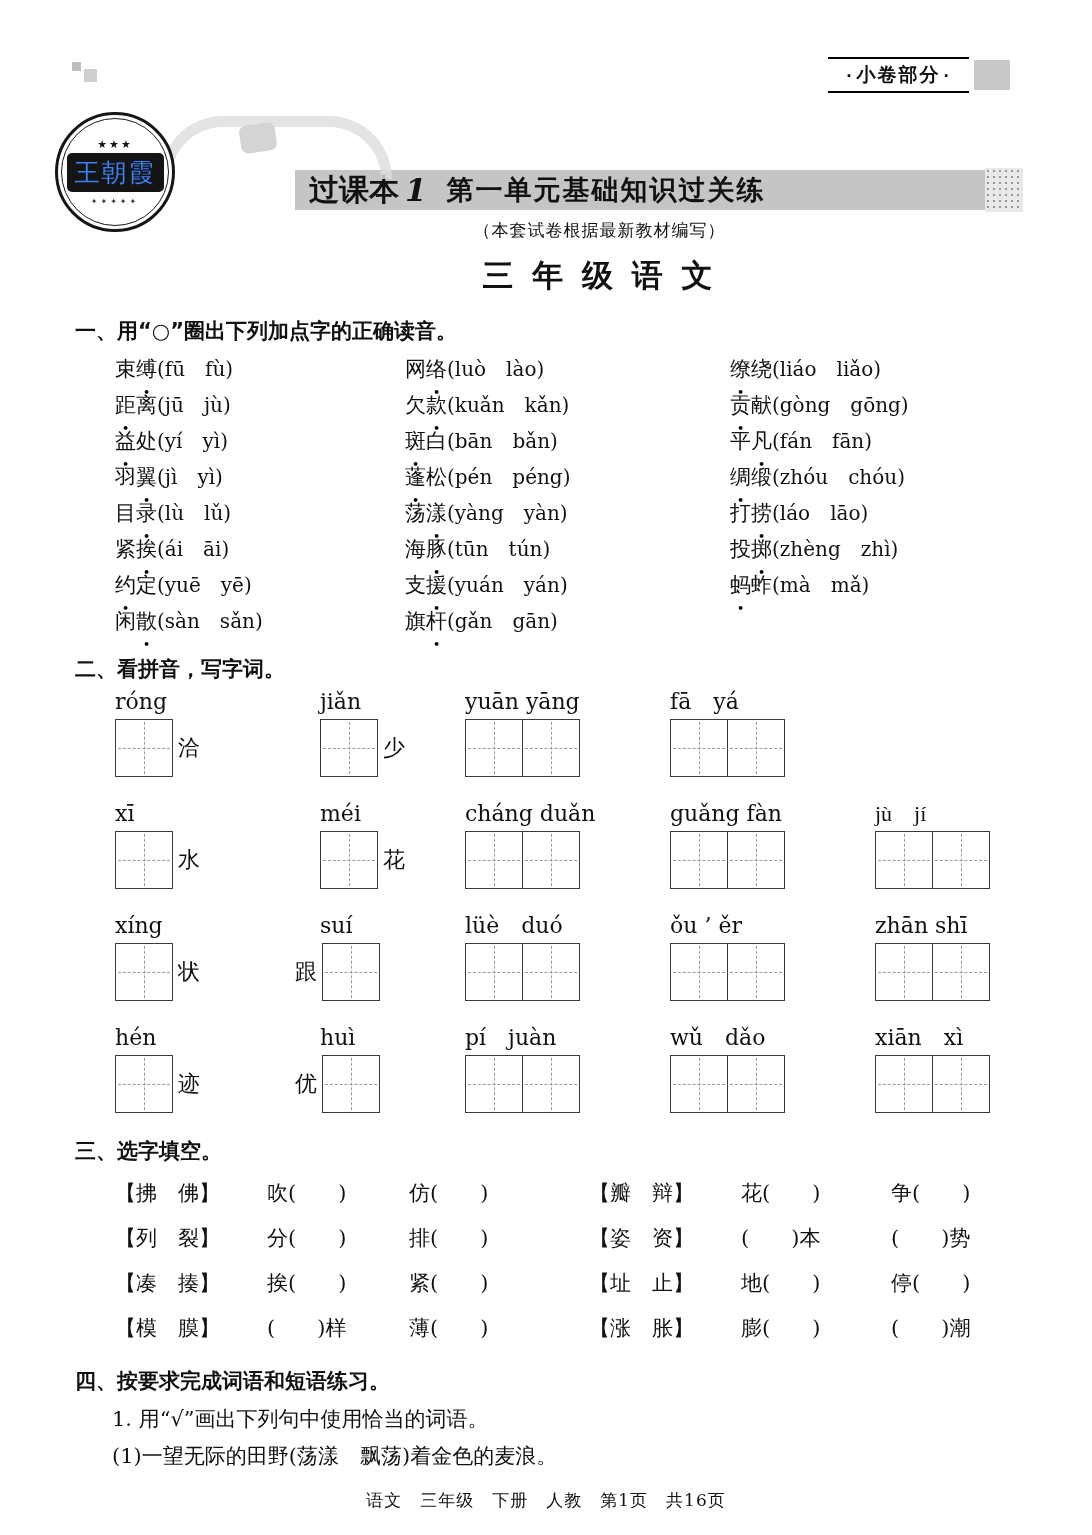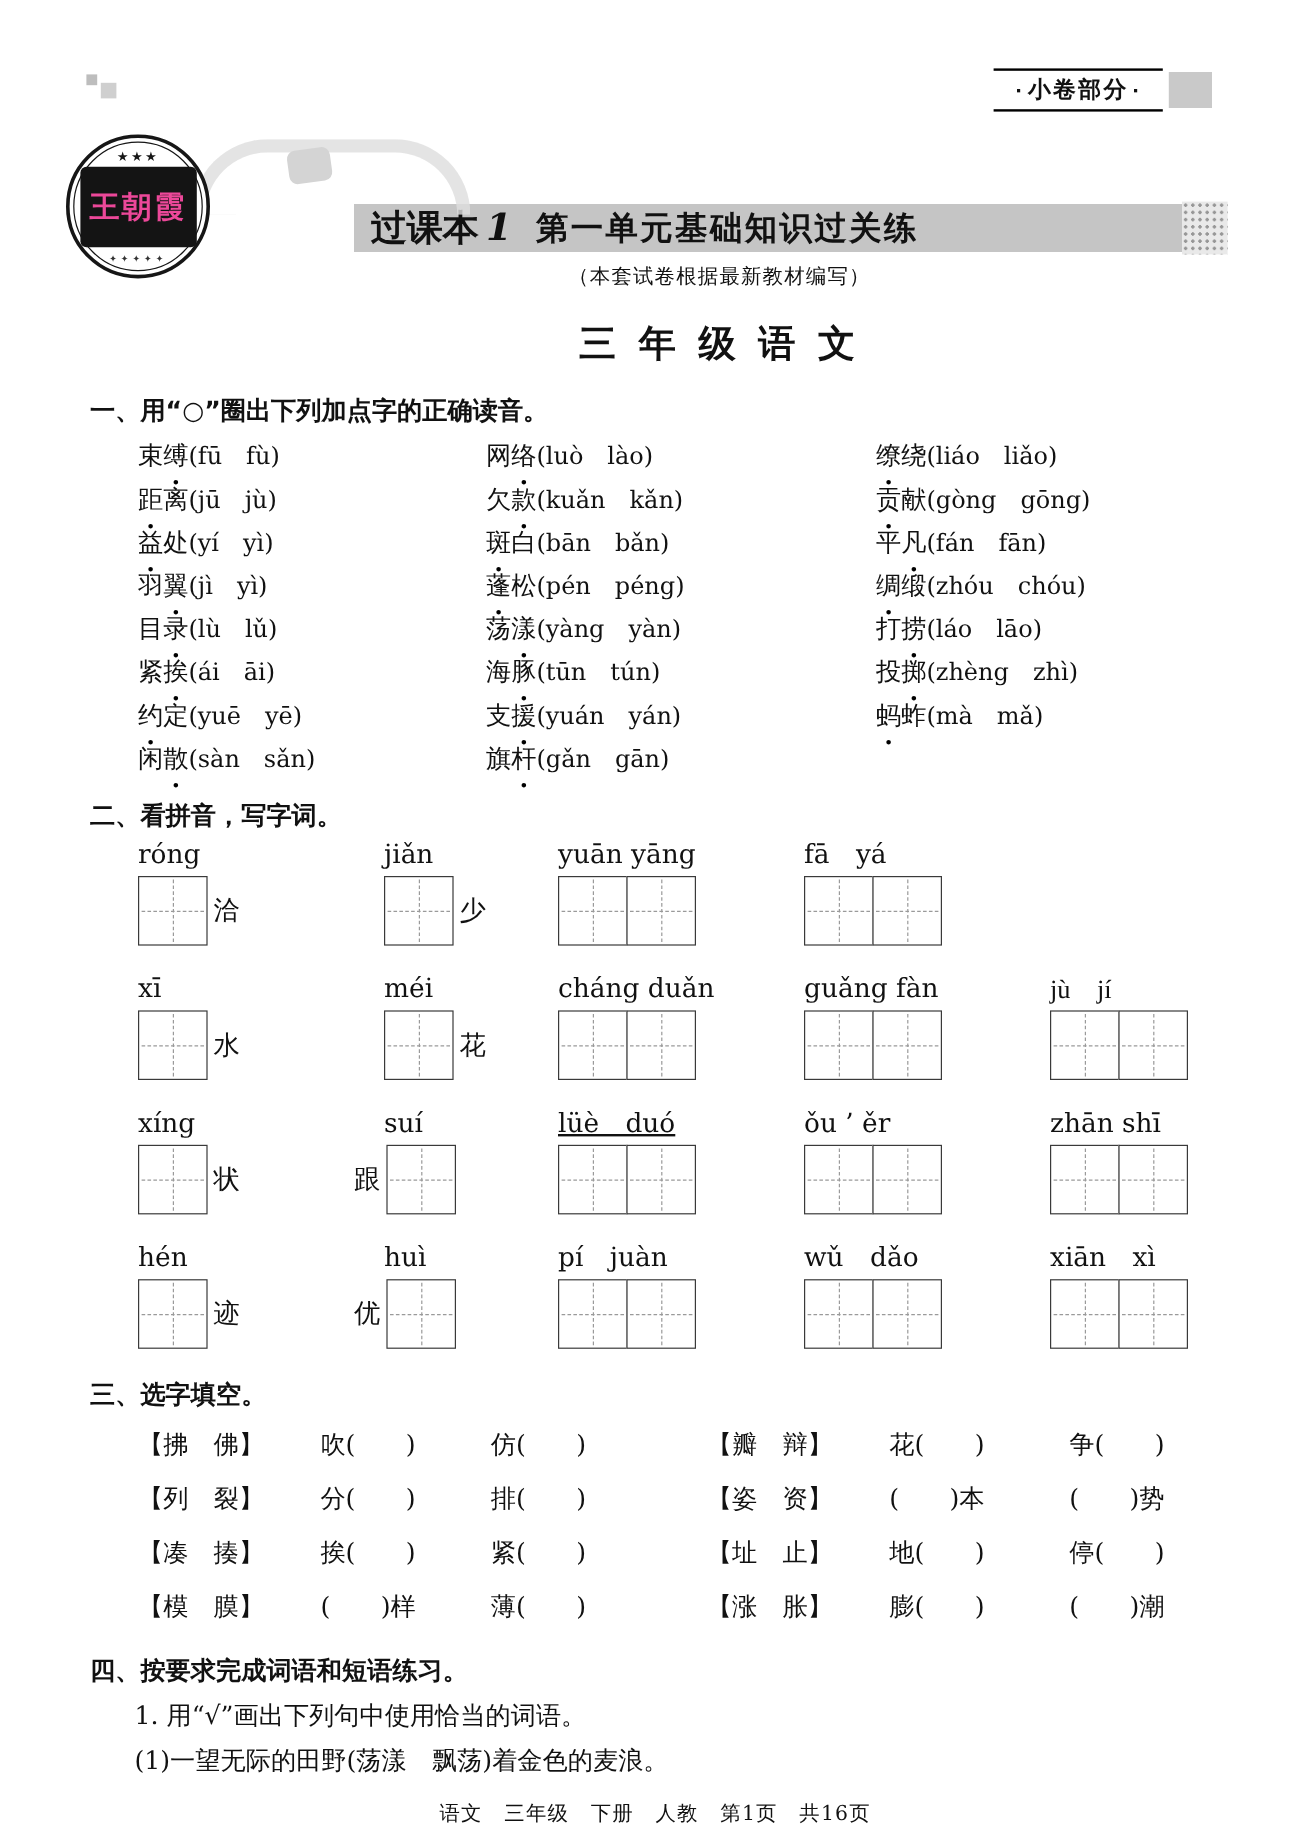--- a/index.html
+++ b/index.html
@@ -23,37 +23,37 @@
   .ribbon::before{content:"";position:absolute;left:70px;top:8px;width:210px;height:52px;
        border:11px solid #dedede;border-bottom:none;border-radius:120px 120px 0 0;opacity:.8}
   .ribbon::after{content:"";position:absolute;left:150px;top:16px;width:36px;height:28px;
        background:#d4d4d4;border-radius:7px;transform:rotate(-8deg)}
   .logo{position:absolute;left:55px;top:112px;width:120px;height:120px;border:3px solid #161616;
        border-radius:50%;background:#fff;z-index:2;display:flex;flex-direction:column;
        align-items:center;justify-content:center}
   .logo::before{content:"";position:absolute;inset:3px;border:1px solid #161616;border-radius:50%}
   .logo-stars{font-size:11px;letter-spacing:2px;margin-bottom:2px;color:#161616;
        font-family:"DejaVu Sans","Liberation Sans",sans-serif}
-  .logo-name{background:#141414;color:#ec4899;font-family:"DejaVu Sans","Liberation Sans",sans-serif;
-       font-weight:bold;font-size:25px;padding:17px 8px;border-radius:5px;letter-spacing:2px;z-index:1}
+  .logo-name{background:#141414;color:#3b82f6;font-family:"DejaVu Sans","Liberation Sans",sans-serif;
+       font-weight:normal;font-size:25px;padding:3px 8px;border-radius:5px;letter-spacing:2px;z-index:1}
   .logo-dots{font-size:8px;letter-spacing:3px;margin-top:5px;color:#333}
 
   
   .title-bar{margin:170px 107px 0 295px;height:40px;background:#c5c5c5;display:flex;
        align-items:center;position:relative;padding-left:14px;white-space:nowrap}
   .t-prefix{font-family:"DejaVu Sans","Liberation Sans",sans-serif;font-weight:bold;font-size:30px}
   .t-num{font-family:"DejaVu Serif","Liberation Serif",serif;font-style:italic;font-weight:bold;
        font-size:31px;margin:0 20px 0 6px}
   .t-main{font-family:"DejaVu Sans","Liberation Sans",sans-serif;font-weight:bold;font-size:27px;letter-spacing:2px}
   .halftone{position:absolute;right:-38px;top:-2px;width:38px;height:44px;background-color:#e9e9e9;
        background-image:radial-gradient(#979797 1.2px,transparent 1.5px);background-size:6px 6px}
 
   .head-center{width:100%;text-align:center;padding-left:107px}
   .subtitle{margin-top:9px;font-size:17px;letter-spacing:1px}
-  .grade{margin-top:24px;font-family:"DejaVu Sans","Liberation Sans",sans-serif;
+  .grade{margin-top:13px;font-family:"DejaVu Sans","Liberation Sans",sans-serif;
        font-weight:bold;font-size:31px;letter-spacing:4px}
 
   .s-heading{font-family:"DejaVu Sans","Liberation Sans",sans-serif;font-weight:bold;
        font-size:21px;margin:16px 0 6px 75px;white-space:nowrap}
   .s-heading.first{margin-top:20px}
 
   
   .s1-grid{display:flex;margin:2px 0 0 115px}
   .s1-col{display:flex;flex-direction:column}
   .s1-col:nth-child(1){width:290px}
@@ -260,21 +260,21 @@
         <div class="p2-cell" style="padding-left: 0px;">
           <div class="p2-pinyin" style="width: 66px; margin-left: 30px;">suí</div>
           <div class="p2-content">
             <span class="p2-char">跟</span>
             <div class="boxgroup">
               <div class="wbox"></div>
             </div>
           </div>
         </div>
         <div class="p2-cell">
-          <div class="p2-pinyin" style="width: 124px; text-decoration: underline;">lüè　duó</div>
+          <div class="p2-pinyin" style="width: 124px;">lüè　duó</div>
           <div class="p2-content">
             <div class="boxgroup">
               <div class="wbox"></div>
               <div class="wbox"></div>
             </div>
           </div>
         </div>
         <div class="p2-cell">
           <div class="p2-pinyin" style="width: 124px;">ǒu ’ ěr</div>
           <div class="p2-content">

